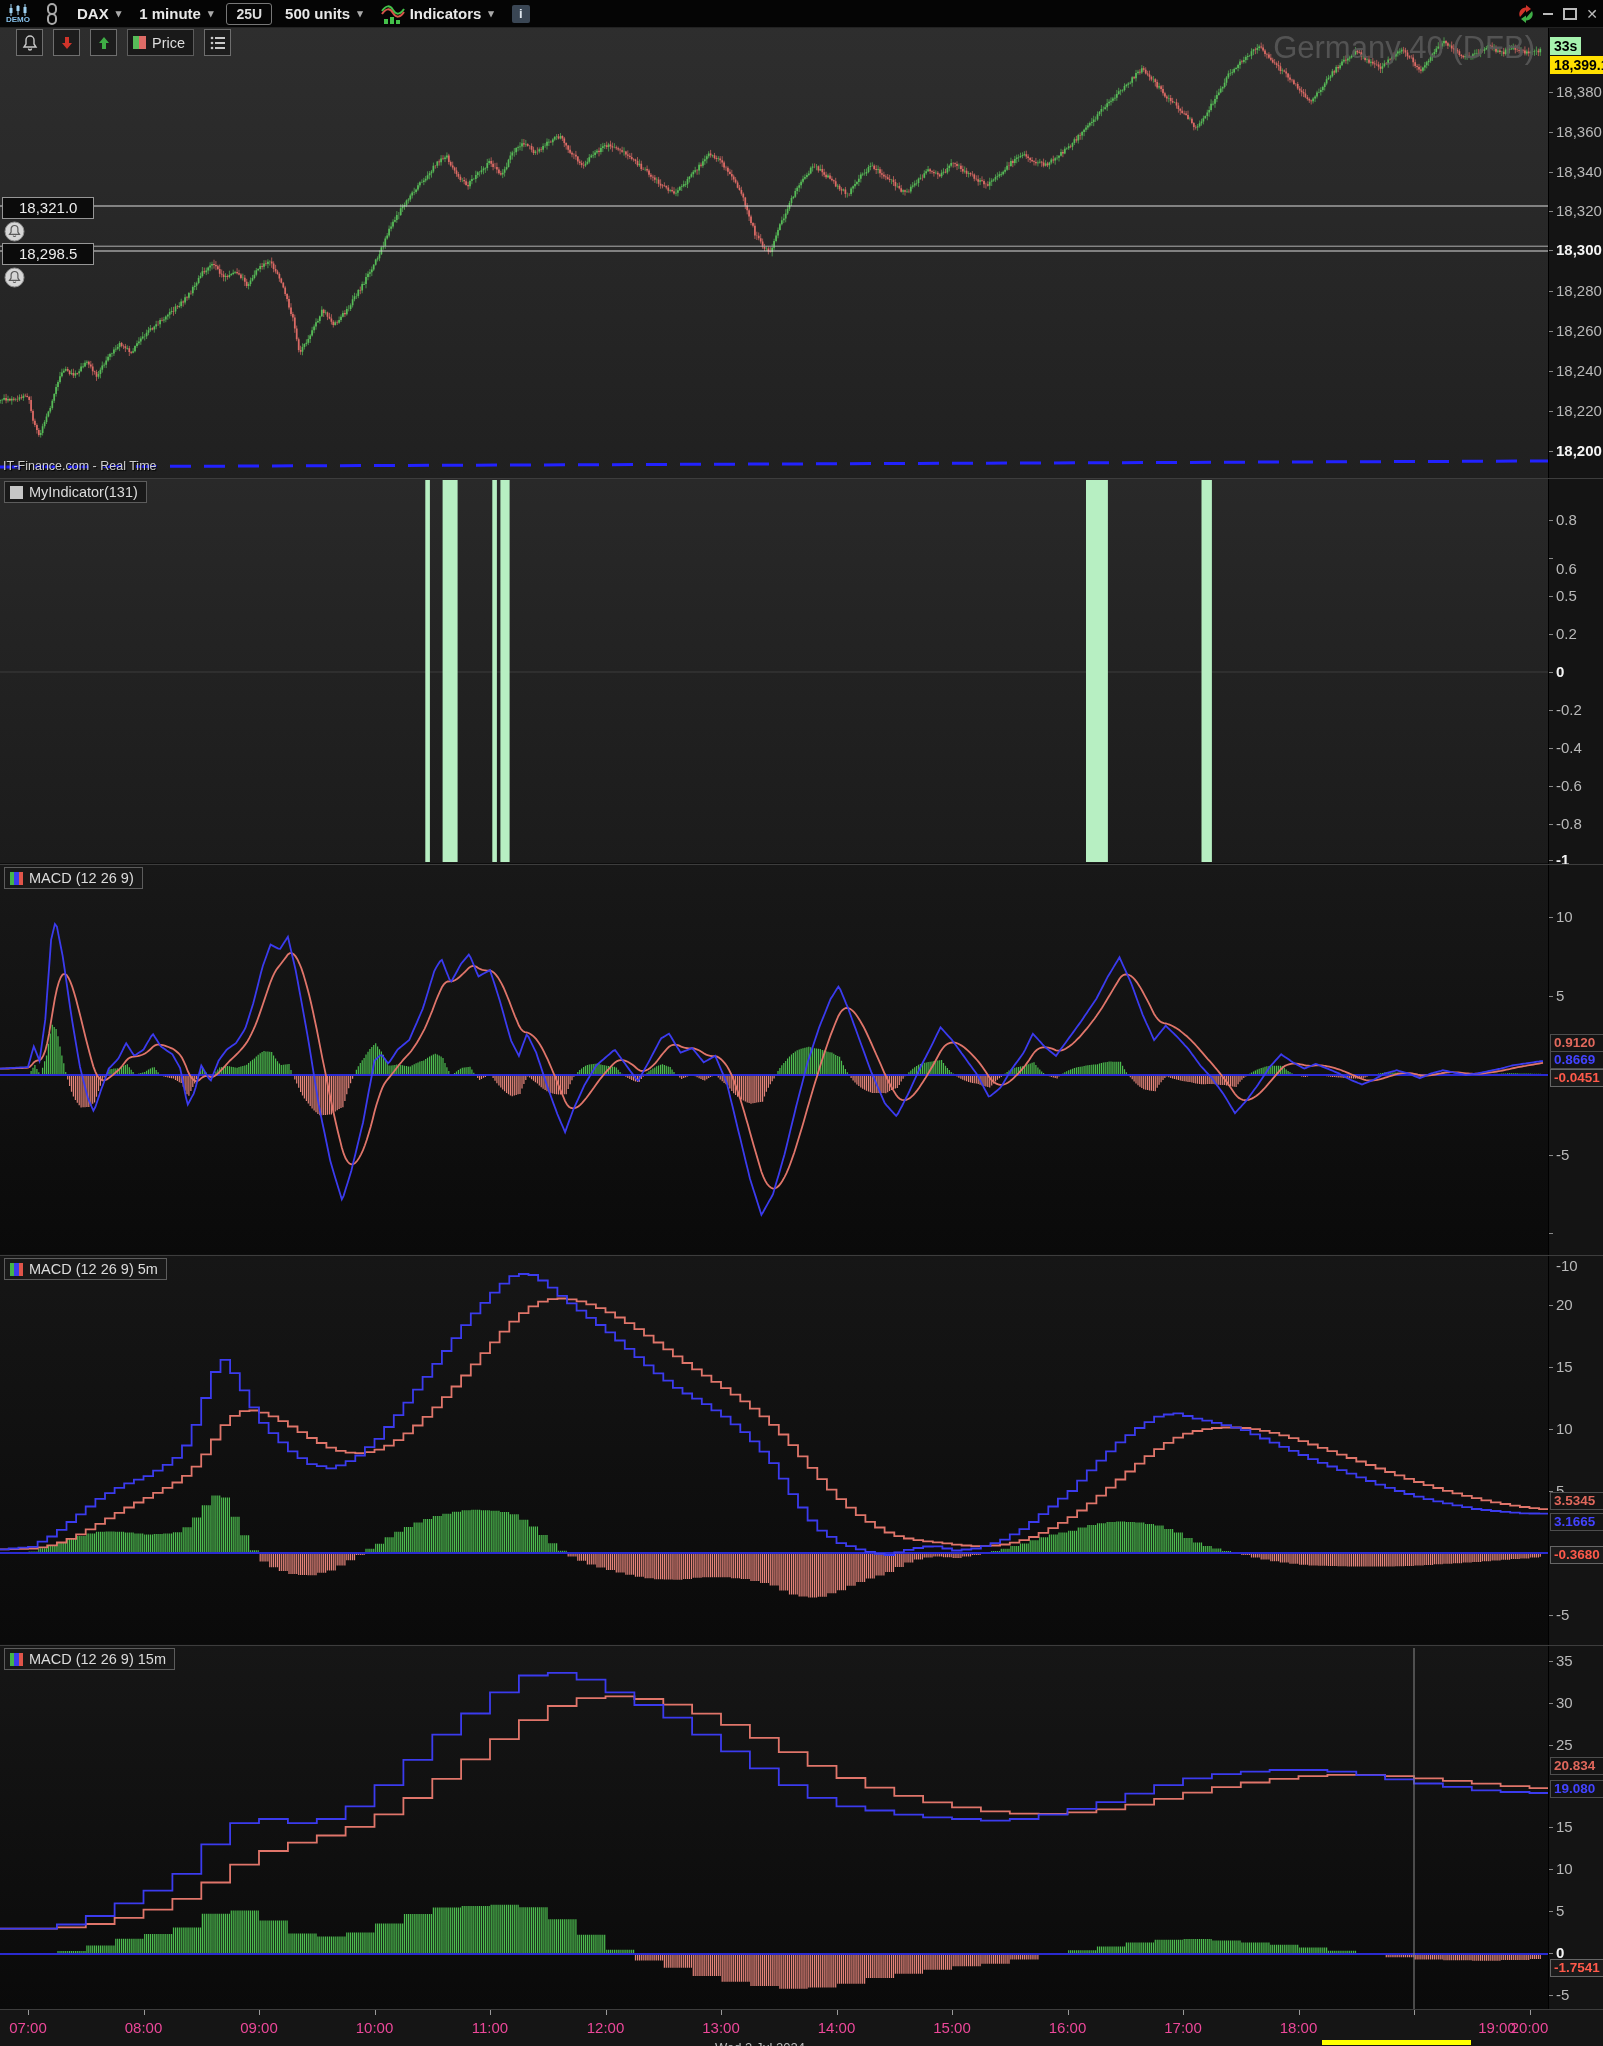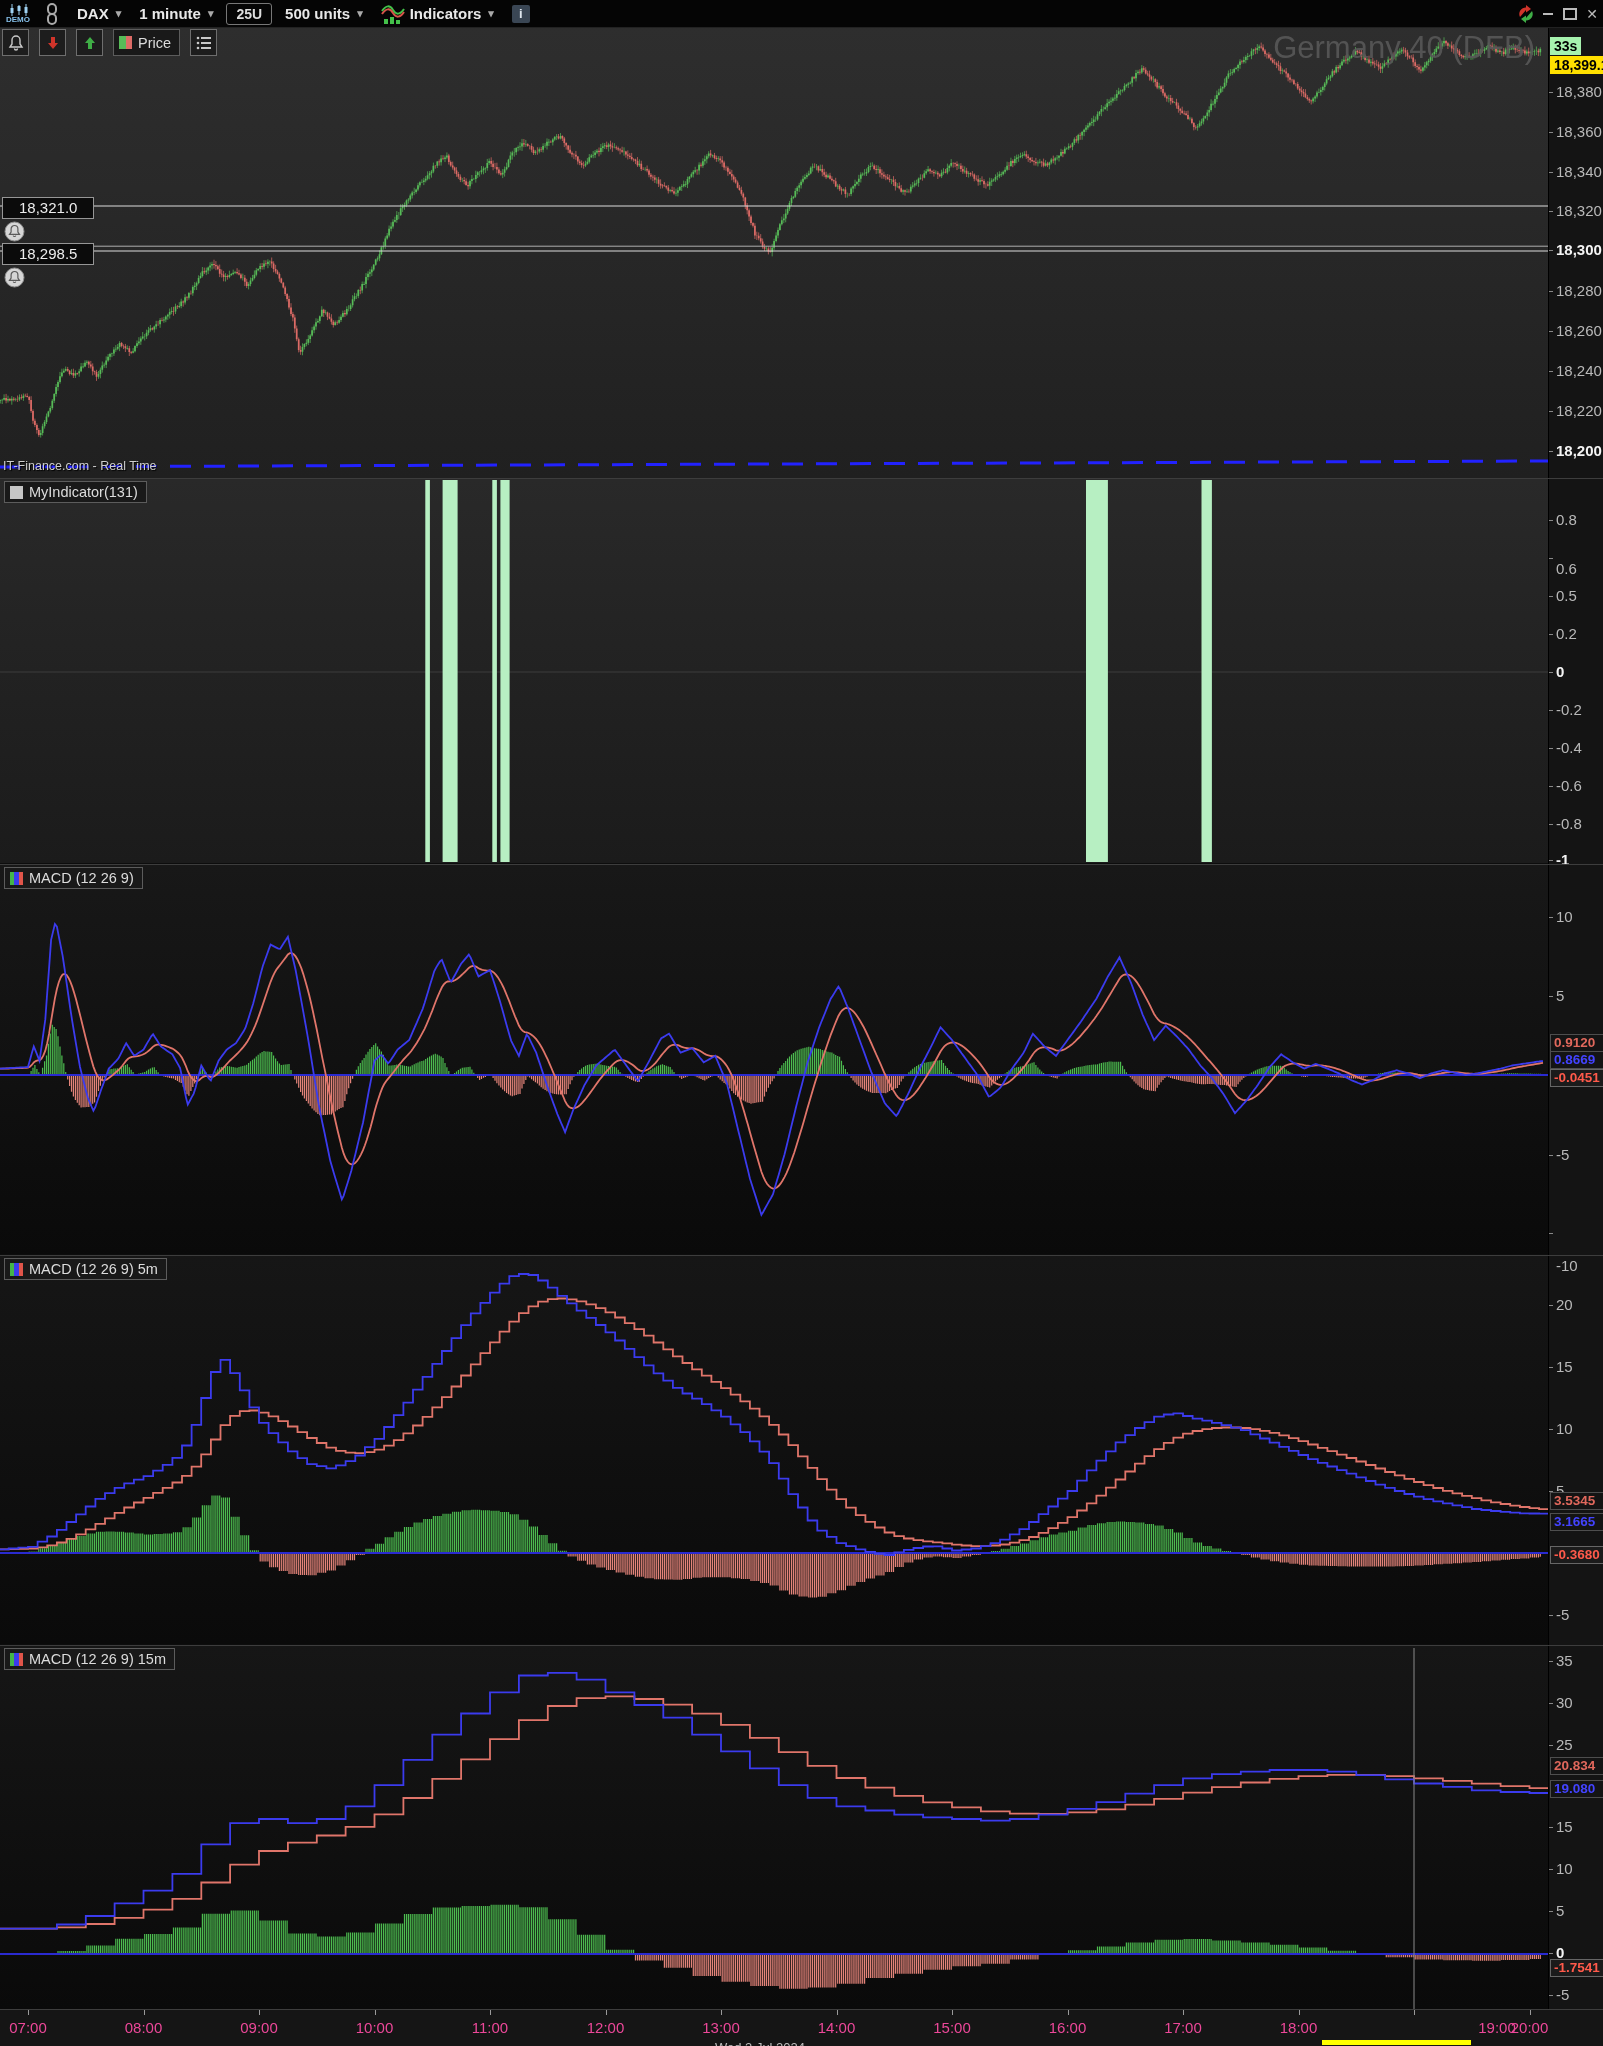--- a/index.html
+++ b/index.html
@@ -6,21 +6,21 @@
   #app{position:relative;width:1603px;height:2046px;background:#0d0d0d;overflow:hidden;
        font-family:"Liberation Sans",sans-serif;-webkit-font-smoothing:antialiased;}
   
   .chrome{position:absolute;left:0;top:0;width:1603px;height:27px;background:#050505;
           display:flex;align-items:center;border-bottom:1px solid #222;z-index:40;}
   .titem{display:flex;align-items:center;gap:5px;color:#e8e8e8;font-weight:bold;font-size:15px;
          padding:0 9px;height:27px;cursor:pointer;white-space:nowrap;}
   .chev{color:#aaa;font-size:11px;margin-left:2px;}
   .ubox{border:1px solid #777;border-radius:3px;padding:0 9px;margin:0 4px;color:#ddd;
         font-weight:bold;font-size:14px;height:20px;line-height:20px;}
-  .logo{display:flex;flex-direction:column;align-items:flex-end;justify-content:center;
+  .logo{display:flex;flex-direction:column;align-items:center;justify-content:center;
         padding:0 6px;height:27px;}
   .logo .lgtxt{color:#86c0ea;font-size:8px;font-weight:bold;letter-spacing:0;line-height:7px;}
   .spacer{flex:1;}
   .winbtn{width:22px;height:27px;display:flex;align-items:center;justify-content:center;
           color:#bbb;font-size:14px;cursor:pointer;}
   .maxglyph{width:10px;height:8px;border:2px solid #bbb;display:inline-block;}
   .minglyph{width:10px;height:2px;background:#bbb;display:inline-block;}
   
   .panel{position:absolute;left:0;width:1548px;}
   #p-price{top:27px;height:451px;background:linear-gradient(#2e2e2e,#202020);}
@@ -45,21 +45,21 @@
   
   #chart{position:absolute;left:0;top:0;z-index:5;}
   
   .chip{position:absolute;display:flex;align-items:center;gap:6px;background:#191919;
         border:1px solid #5c5c5c;padding:2px 8px 2px 5px;color:#dcdcdc;font-size:14.5px;
         z-index:20;cursor:pointer;white-space:nowrap;}
   .sw{width:13px;height:13px;display:inline-block;}
   .sw-price{background:linear-gradient(90deg,#57bb58 50%,#dd6b66 50%);}
   .sw-ind{background:#c6c6c6;}
   .sw-macd{background:linear-gradient(90deg,#44b44a 33%,#3b3bee 33%,#3b3bee 66%,#e0554a 66%);}
-  #tb2{position:absolute;left:2px;top:29px;display:flex;gap:10px;z-index:21;}
+  #tb2{position:absolute;left:16px;top:29px;display:flex;gap:10px;z-index:21;}
   .tb2btn{width:25px;height:25px;background:#1d1d1d;border:1px solid #6e6e6e;display:flex;
           align-items:center;justify-content:center;cursor:pointer;}
   #watermark{position:absolute;right:68px;top:30px;font-size:31px;color:#585858;z-index:6;
              opacity:.9;}
   #provider{position:absolute;left:3px;top:459px;font-size:12.5px;color:#cfcfcf;z-index:19;
             text-shadow:1px 1px 1px #000;}
   .alarm{position:absolute;left:2px;background:#0b0b0b;border:1px solid #969696;color:#ececec;
          font-size:15px;padding:0px 16px;line-height:20px;z-index:21;cursor:pointer;}
   .bell{position:absolute;left:4px;z-index:21;cursor:pointer;}
   

